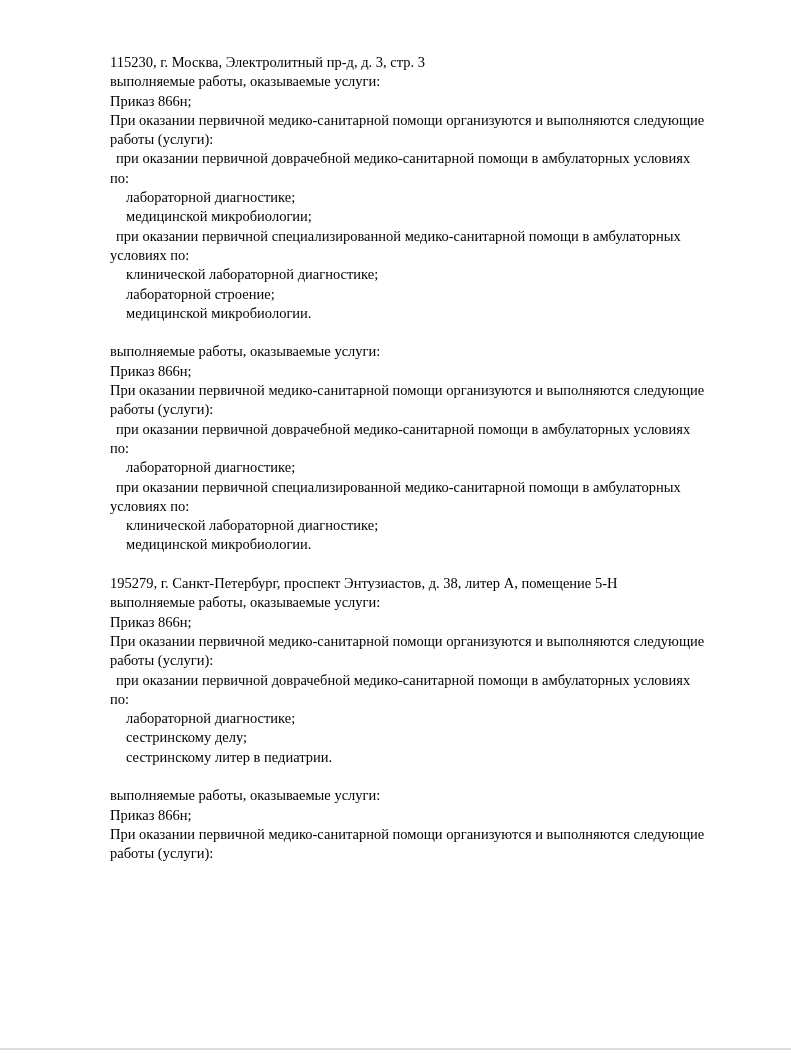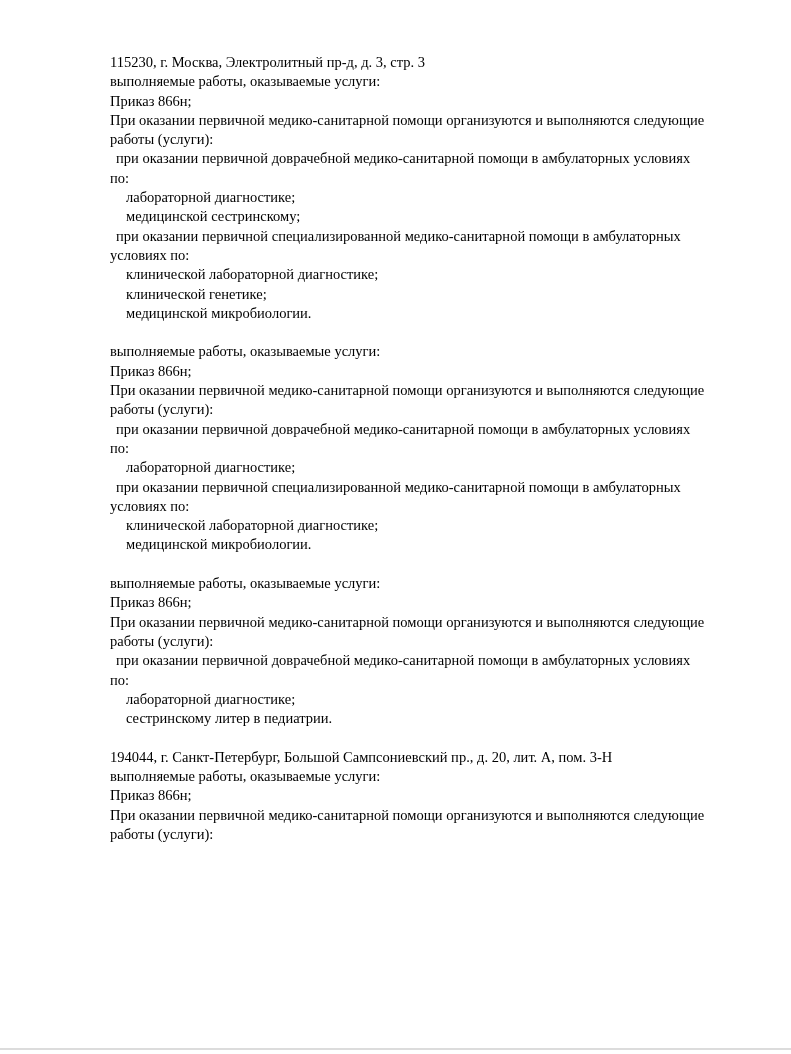--- a/index.html
+++ b/index.html
@@ -45,51 +45,52 @@
 <div class="content">
     <section class="block">
       <div class="line indent-0">115230, г. Москва, Электролитный пр-д, д. 3, стр. 3</div>
       <div class="line indent-0">выполняемые работы, оказываемые услуги:</div>
       <div class="line indent-0">Приказ 866н;</div>
       <div class="line indent-0">При оказании первичной медико-санитарной помощи организуются и выполняются следующие</div>
       <div class="line indent-0">работы (услуги):</div>
       <div class="line indent-1">при оказании первичной доврачебной медико-санитарной помощи в амбулаторных условиях</div>
       <div class="line indent-0">по:</div>
       <div class="line indent-2">лабораторной диагностике;</div>
-      <div class="line indent-2">медицинской сестринскому;</div>
+      <div class="line indent-2">медицинской микробиологии;</div>
       <div class="line indent-1">при оказании первичной специализированной медико-санитарной помощи в амбулаторных</div>
       <div class="line indent-0">условиях по:</div>
       <div class="line indent-2">клинической лабораторной диагностике;</div>
-      <div class="line indent-2">клинической генетике;</div>
+      <div class="line indent-2">лабораторной строение;</div>
       <div class="line indent-2">медицинской микробиологии.</div>
     </section>
     <section class="block">
       <div class="line indent-0">выполняемые работы, оказываемые услуги:</div>
       <div class="line indent-0">Приказ 866н;</div>
       <div class="line indent-0">При оказании первичной медико-санитарной помощи организуются и выполняются следующие</div>
       <div class="line indent-0">работы (услуги):</div>
       <div class="line indent-1">при оказании первичной доврачебной медико-санитарной помощи в амбулаторных условиях</div>
       <div class="line indent-0">по:</div>
       <div class="line indent-2">лабораторной диагностике;</div>
       <div class="line indent-1">при оказании первичной специализированной медико-санитарной помощи в амбулаторных</div>
       <div class="line indent-0">условиях по:</div>
       <div class="line indent-2">клинической лабораторной диагностике;</div>
       <div class="line indent-2">медицинской микробиологии.</div>
     </section>
     <section class="block">
+      <div class="line indent-0">195279, г. Санкт-Петербург, проспект Энтузиастов, д. 38, литер А, помещение 5-Н</div>
       <div class="line indent-0">выполняемые работы, оказываемые услуги:</div>
       <div class="line indent-0">Приказ 866н;</div>
       <div class="line indent-0">При оказании первичной медико-санитарной помощи организуются и выполняются следующие</div>
       <div class="line indent-0">работы (услуги):</div>
       <div class="line indent-1">при оказании первичной доврачебной медико-санитарной помощи в амбулаторных условиях</div>
       <div class="line indent-0">по:</div>
       <div class="line indent-2">лабораторной диагностике;</div>
+      <div class="line indent-2">сестринскому делу;</div>
       <div class="line indent-2">сестринскому литер в педиатрии.</div>
     </section>
     <section class="block">
-      <div class="line indent-0">194044, г. Санкт-Петербург, Большой Сампсониевский пр., д. 20, лит. А, пом. 3-Н</div>
       <div class="line indent-0">выполняемые работы, оказываемые услуги:</div>
       <div class="line indent-0">Приказ 866н;</div>
       <div class="line indent-0">При оказании первичной медико-санитарной помощи организуются и выполняются следующие</div>
       <div class="line indent-0">работы (услуги):</div>
     </section>
   </div>
 <div class="bottom-divider" style="background: rgb(220, 220, 220);"></div>
 
 </body></html>

